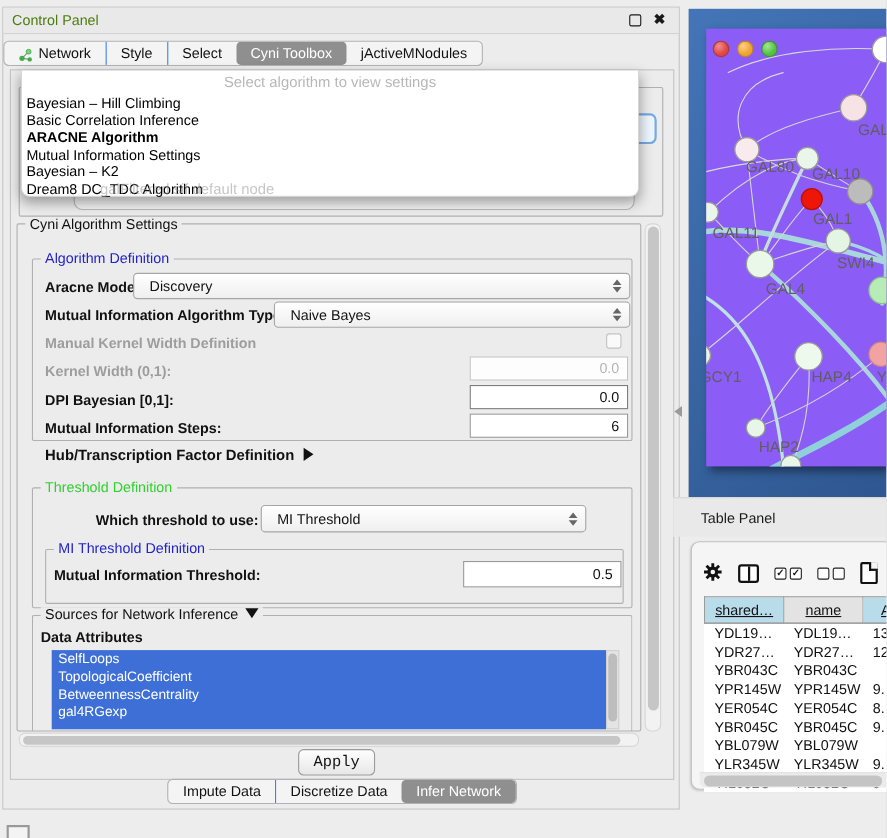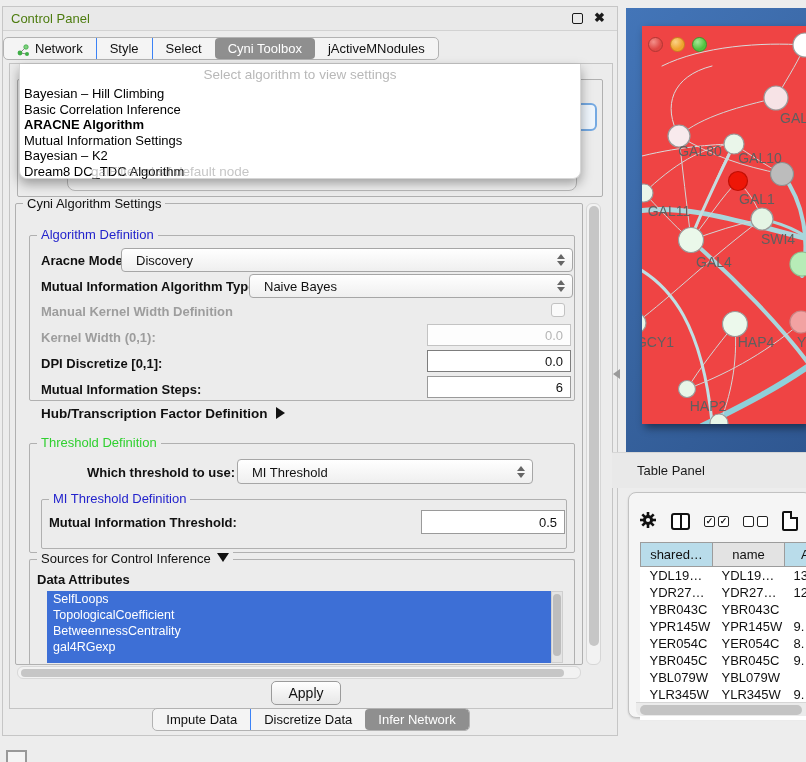--- a/index.html
+++ b/index.html
@@ -65,30 +65,30 @@
   .h-track { position:absolute; background:#f2f2f2; border:1px solid #d8d8d8; border-radius:6px; }
   .h-thumb { position:absolute; background:#c6c6c6; border-radius:4px; }
 
   
   #attr-list { left:44px; top:584px; width:504px; height:72px; background:#3d6fd6; overflow:hidden; z-index:5; }
   .attr-item { height:16px; line-height:16px; padding-left:6px; color:#fff; font-size:12.5px; white-space:nowrap; }
   #attr-scroll { left:548px; top:584px; width:12px; height:72px; background:#e4e4e4; border:1px solid #cfcfcf; z-index:6; }
   #attr-thumb { left:1px; top:2px; width:8px; height:62px; background:#bdbdbd; border-radius:4px; position:absolute; }
 
   
-  #apply-btn { left:268px; top:674px; width:70px; height:24px; border:1px solid #9b9b9b; border-radius:5px; background:linear-gradient(#fefefe,#e7e7e7); font-size:14px; text-align:center; line-height:22px; }
+  #apply-btn { left:268px; top:674px; width:70px; height:24px; border:1px solid #9b9b9b; border-radius:5px; background:linear-gradient(#fefefe,#e7e7e7); font-size:14px; text-align:center; line-height:22px;font-family:Liberation Mono, monospace; }
   #bottom-tabbar { left:0; top:701px; width:616px; display:flex; justify-content:center; }
 
   
   .disc-right { display:inline-block; width:0; height:0; border-top:6px solid transparent; border-bottom:6px solid transparent; border-left:9px solid #111; margin-left:8px; vertical-align:-1px; }
   .disc-down { display:inline-block; width:0; height:0; border-left:6px solid transparent; border-right:6px solid transparent; border-top:9px solid #111; margin-left:6px; vertical-align:1px; }
 
   
   #net-frame { left:626px; top:8px; width:180px; height:444px; background:linear-gradient(135deg,#4375b8 0%,#37639f 60%,#2f5791 100%); }
-  #net-inner { left:642px; top:26px; width:164px; height:398px; background:#ef4444; box-shadow:3px 4px 8px rgba(0,0,0,0.45); }
+  #net-inner { left:642px; top:26px; width:164px; height:398px; background:#8b5cf6; box-shadow:3px 4px 8px rgba(0,0,0,0.45); }
   .traffic { position:absolute; top:11px; width:15px; height:15px; border-radius:50%; }
   #tl-red { left:6px; background:radial-gradient(circle at 35% 30%, #f3908a, #df4744 60%); border:1px solid #b13634; }
   #tl-yellow { left:28px; background:radial-gradient(circle at 35% 30%, #fbd286, #efa32e 60%); border:1px solid #c9861f; }
   #tl-green { left:50px; background:radial-gradient(circle at 35% 30%, #a5e794, #52c140 60%); border:1px solid #39992c; }
   #net-svg { position:absolute; left:0; top:0; }
 
   #splitter-arrow { left:613px; top:369px; width:0; height:0; border-top:5px solid transparent; border-bottom:5px solid transparent; border-right:7px solid #9a9a9a; }
 
   
   #table-titlebar { left:612px; top:452px; width:194px; height:36px; background:#e9e9e9; border-top:1px solid #d6d6d6; }
@@ -96,21 +96,21 @@
   #table-card { left:628px; top:492px; width:184px; height:226px; background:#f5f5f5; border:1px solid #c2c2c2; border-radius:8px; box-shadow:0 1px 2px rgba(0,0,0,0.15); }
 
   #tp-toolbar { position:absolute; left:10px; top:12px; width:170px; height:32px; display:flex; align-items:center; gap:14px; }
   .cb-sm { width:11px; height:11px; border:1.6px solid #222; border-radius:2px; font-size:9px; font-weight:bold; line-height:9px; text-align:center; background:#fff; }
   #cols-icon { width:19px; height:17px; border:2px solid #111; border-radius:3px; position:relative; background:#fff; }
   #cols-icon::after { content:""; position:absolute; left:50%; top:0; width:2px; height:100%; background:#111; transform:translateX(-1px); }
   #doc-icon { width:16px; height:20px; border:2px solid #111; border-radius:2px; background:#fff; position:relative; }
   #doc-icon::after { content:""; position:absolute; right:-2px; top:-2px; width:6px; height:6px; background:#f5f5f5; border-left:2px solid #111; border-bottom:2px solid #111; }
 
   #data-table { position:absolute; left:11px; top:49px; width:178px; border-collapse:collapse; table-layout:fixed; background:#fff; }
-  #data-table th { height:24px; border:1px solid #9c9c9c; font-size:13px; font-weight:normal; color:#111; overflow:hidden; white-space:nowrap; }
+  #data-table th { height:24px; border:1px solid #9c9c9c; font-size:13px; font-weight:normal; color:#111; overflow:hidden; white-space:nowrap;text-decoration:underline; }
   #data-table th.hl { background:#b9dcea; }
   #data-table th.nm { background:#e3e3e3; }
   #data-table td { height:17px; font-size:13px; color:#111; white-space:nowrap; overflow:hidden; padding-left:9px; background:#fff; }
   #tp-hscroll { position:absolute; left:7px; top:209px; width:176px; height:14px; background:#ebebeb; border-top:1px solid #d6d6d6; border-radius:0 0 6px 6px; }
   #tp-hthumb { position:absolute; left:4px; top:2px; width:162px; height:10px; background:#c4c4c4; border-radius:5px; }
 
   #mini-window-icon { left:6px; top:750px; width:21px; height:14px; border:2px solid #999; background:#f4f4f4; }
 
   
   .net-ico { display:inline-block; width:13px; height:13px; position:relative; }
@@ -205,21 +205,21 @@
     </div>
 
     <span class="bold-label gray" style="left:38px;top:297px;">Manual Kernel Width Definition</span>
     <span class="checkbox abs" style="left:548px;top:296px;"></span>
 
     <span class="bold-label gray" style="left:38px;top:323px;">Kernel Width (0,1):</span>
     <div class="field disabled abs" style="left:424px;top:317px;width:144px;height:22px;">
       <span class="fval">0.0</span>
     </div>
 
-    <span class="bold-label" style="left:38px;top:349px;">DPI Discretize [0,1]:</span>
+    <span class="bold-label" style="left:38px;top:349px;">DPI Bayesian [0,1]:</span>
     <div class="field strong abs" style="left:424px;top:343px;width:144px;height:22px;">
       <span class="fval">0.0</span>
     </div>
 
     <span class="bold-label" style="left:38px;top:375px;">Mutual Information Steps:</span>
     <div class="field abs" style="left:424px;top:369px;width:144px;height:22px;">
       <span class="fval">6</span>
     </div>
 
     <span class="bold-label" style="left:38px;top:399px;font-size:13.5px;"><span>Hub/Transcription Factor Definition</span><span class="disc-right"></span></span>
@@ -238,21 +238,21 @@
 
     <div class="abs groupbox" style="left:38px;top:492px;width:526px;height:50px;"></div>
     <span class="group-label lbl-blue" style="left:46px;top:485px;">MI Threshold Definition</span>
 
     <span class="bold-label" style="left:46px;top:508px;">Mutual Information Threshold:</span>
     <div class="field abs" style="left:418px;top:503px;width:144px;height:24px;">
       <span class="fval">0.5</span>
     </div>
 
     <div class="abs groupbox" style="left:26px;top:552px;width:546px;height:106px;border-bottom:none;"></div>
-    <span class="group-label" style="left:34px;top:545px;"><span>Sources for Control Inference</span><span class="disc-down"></span></span>
+    <span class="group-label" style="left:34px;top:545px;"><span>Sources for Network Inference</span><span class="disc-down"></span></span>
 
     <span class="bold-label" style="left:34px;top:565px;">Data Attributes</span>
 
     <div id="attr-list" class="abs">
         <div class="attr-item">SelfLoops</div>
         <div class="attr-item">TopologicalCoefficient</div>
         <div class="attr-item">BetweennessCentrality</div>
         <div class="attr-item">gal4RGexp</div>
       </div>
     <div id="attr-scroll" class="abs">

